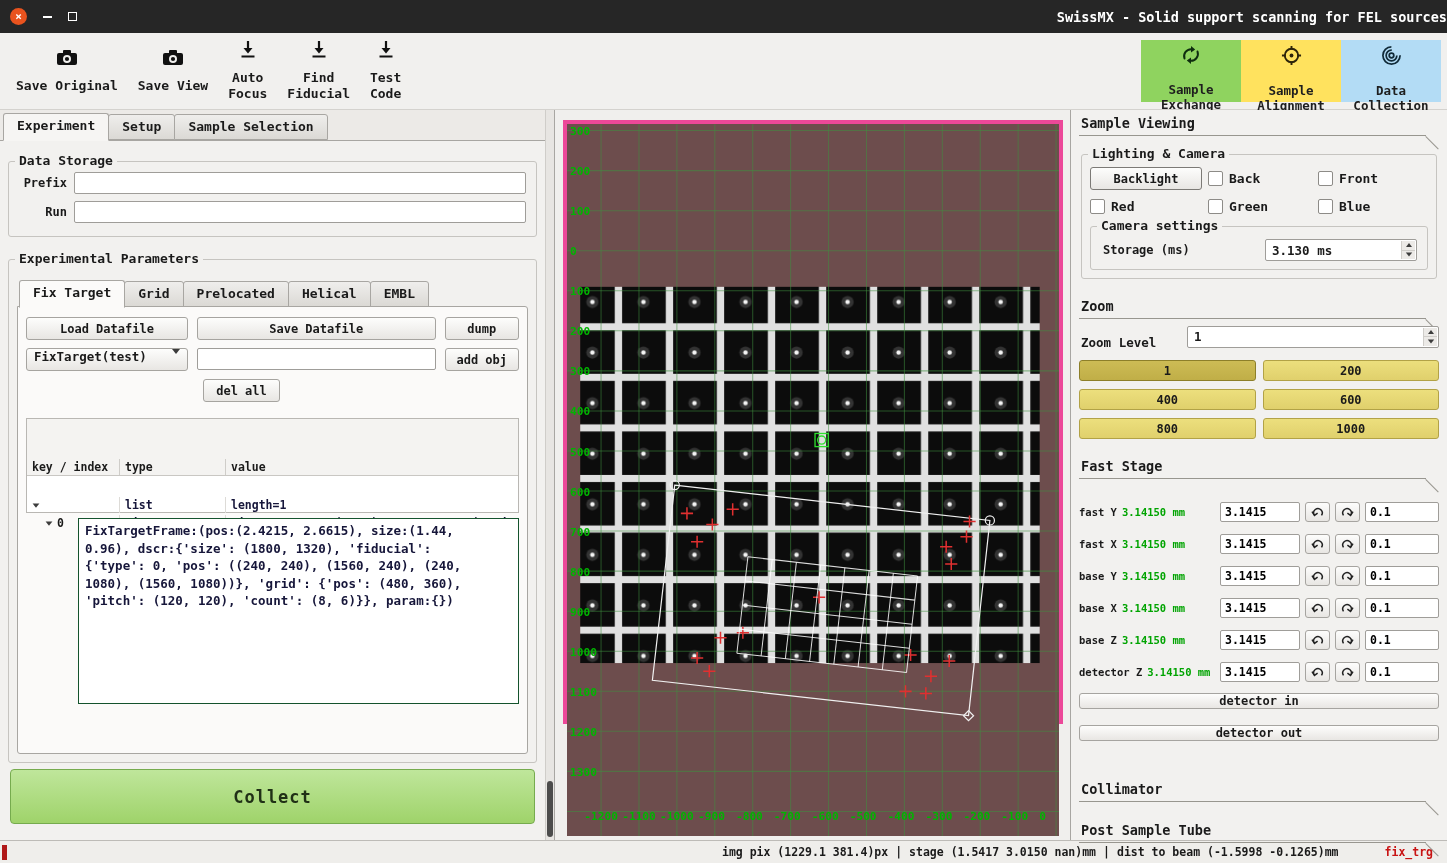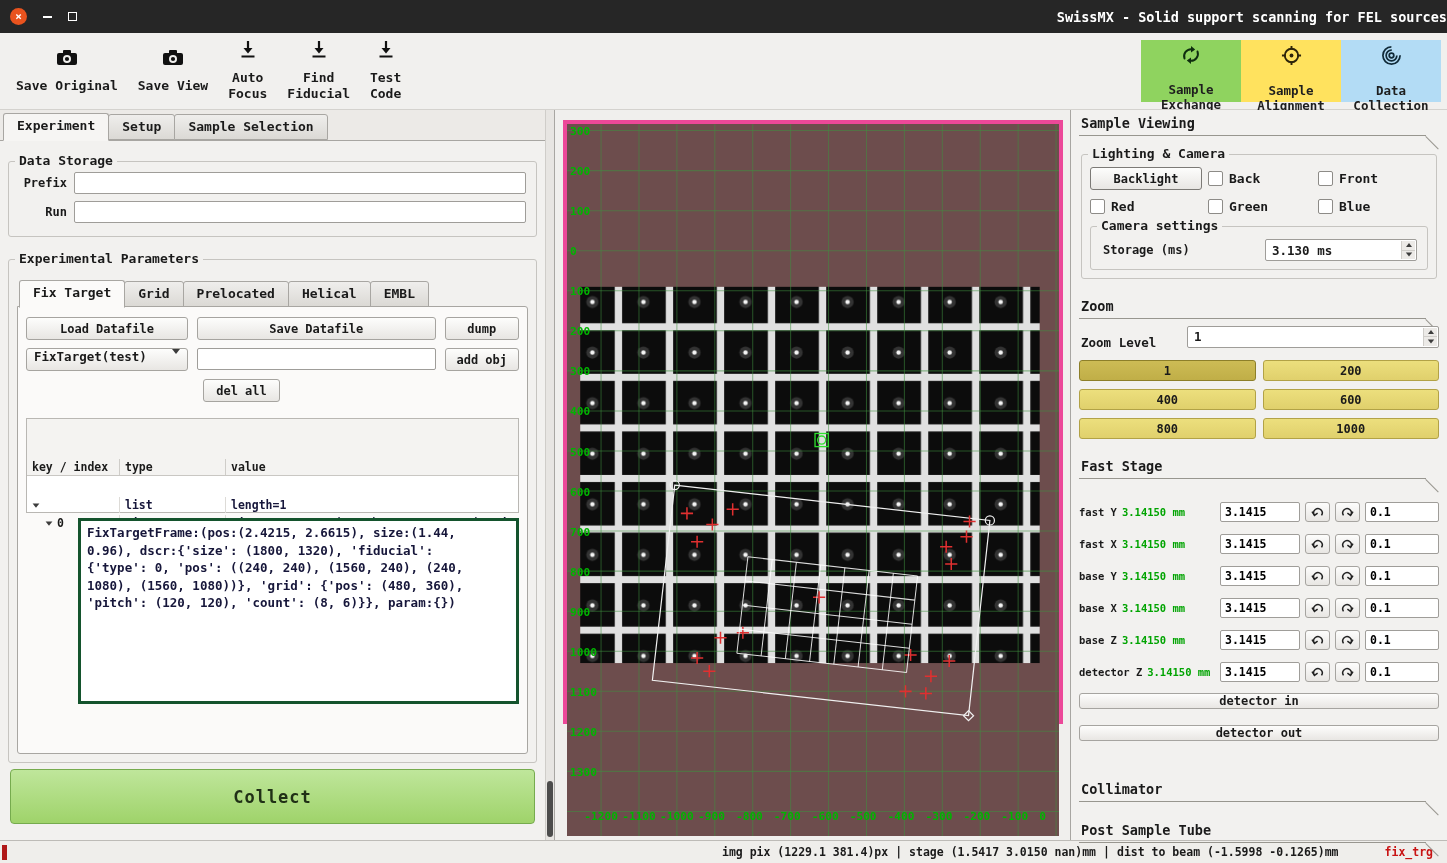--- a/index.html
+++ b/index.html
@@ -75,21 +75,21 @@
   .c1 { width:92px; flex:none; display:flex; align-items:center; gap:4px; }
   .c2 { width:106px; flex:none; border-left:1px solid #dddbd7; }
   .c3 { flex:1; border-left:1px solid #dddbd7; }
   .kv-head .kv-c { border-left:1px solid #cfcdc9; }
   .kv-head .kv-c:first-child { border-left:none; }
   .kv-row { display:flex; height:18px; align-items:center; }
   .kv-row .c2, .kv-row .c3 { color:#16163a; }
   .expander { transform:scale(.85); }
   .indent1 { padding-left:18px; }
 
-  .detail-box { margin:5px 0 0 52px; height:186px; border:3px solid #14532d; background:#fff; padding:3px 6px; font-size:12.5px; color:#16163a; white-space:pre-wrap; line-height:1.4; overflow:hidden; }
+  .detail-box { margin:5px 0 0 52px; height:186px; border:1px solid #14532d; background:#fff; padding:3px 6px; font-size:12.5px; color:#16163a; white-space:pre-wrap; line-height:1.4; overflow:hidden; }
 
   .collect-btn { margin:6px 2px 8px; height:55px; background:linear-gradient(#bfe69b, var(--collect-green,#9fd36a)); border:1px solid #76ab4e; border-radius:4px; font-size:17px; color:#203016; letter-spacing:1px; }
 
   
   .center { flex:1; display:flex; justify-content:center; align-items:flex-start; background:#f0efed; min-width:0; }
   .cam-frame { margin-top:10px; width:500px; height:604px; border:4px solid #ec4899; background:var(--cam-background,#6d4d4d); flex:none; }
   svg text.axis-label { font-family:"DejaVu Sans Mono",monospace; font-weight:bold; font-size:11px; fill:var(--cam-label,#00b400); }
   .gridline { stroke:var(--cam-grid,#3f8f3f); stroke-width:1; opacity:.55; }
   .cross { stroke:var(--cam-cross,#e03030); stroke-width:1.5; fill:none; }
   .quad { stroke:#f0f0f0; stroke-width:1.2; fill:none; }

